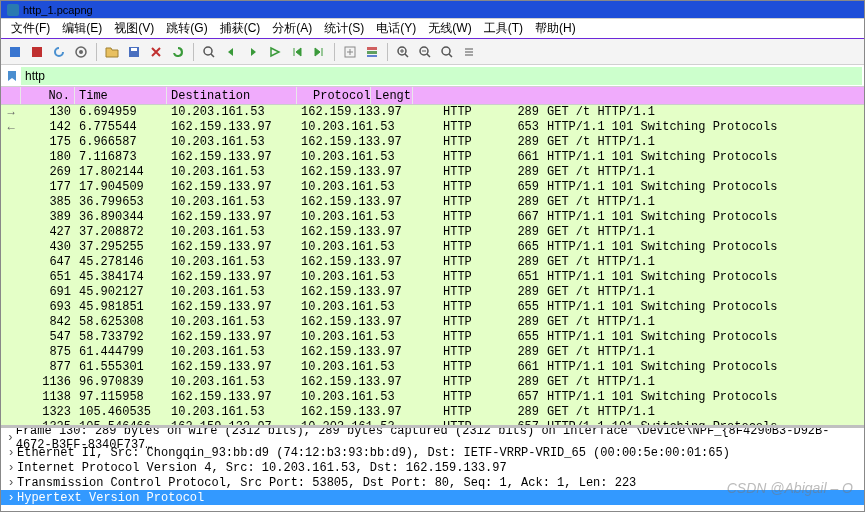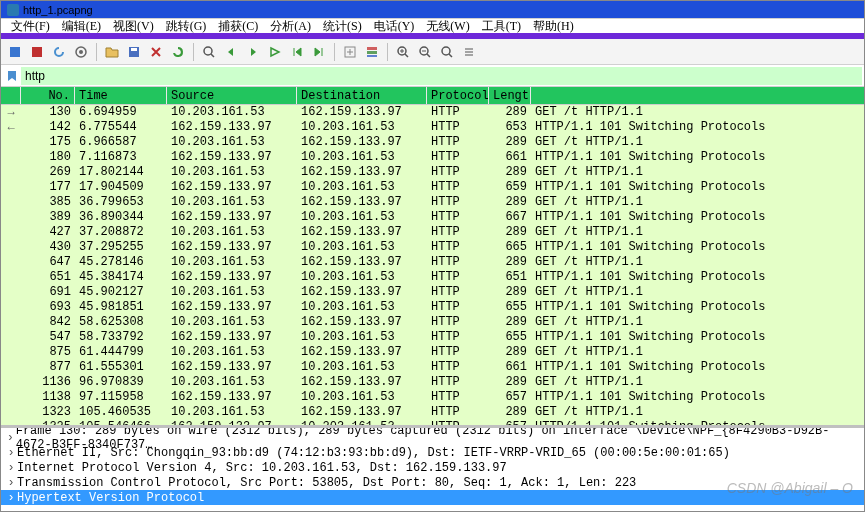--- a/index.html
+++ b/index.html
@@ -1,36 +1,36 @@
 <!DOCTYPE html>
 <html><head>
 <meta charset="utf-8">
 <style>
 * { margin: 0; padding: 0; box-sizing: border-box; }
 body { font-family: "Microsoft YaHei", "Segoe UI", Tahoma, sans-serif; font-size: 11px; background: #fff; width: 865px; height: 512px; overflow: hidden; display: flex; flex-direction: column; border: 1px solid #888; }
 .titlebar { background: #1d4ed8; height: 18px; line-height: 18px; padding-left: 6px; display: flex; align-items: center; font-size: 11px; border-bottom: 1px solid #d0d0d0; }
 .titlebar-icon { width: 12px; height: 12px; background: #2a7ab0; border-radius: 2px; margin-right: 4px; display: inline-block; }
-.menubar { height: 20px; display: flex; align-items: center; padding-left: 4px; font-size: 12px; border-bottom: 6px solid #6d28d9; font-family: Liberation Serif, serif; }
+.menubar { height: 20px; display: flex; align-items: center; padding-left: 4px; font-size: 12px; border-bottom: 1px solid #6d28d9; }
 .menubar span { padding: 0 6px; cursor: default; }
 .toolbar { height: 26px; display: flex; align-items: center; padding: 0 4px; gap: 2px; border-bottom: 1px solid #d0d0d0; background: #f4f4f4; }
 .tbtn { width: 20px; height: 20px; display: inline-flex; align-items: center; justify-content: center; border: 1px solid transparent; cursor: pointer; font-size: 12px; }
 .tsep { width: 1px; height: 18px; background: #c0c0c0; margin: 0 3px; }
 .filterbar { height: 22px; display: flex; align-items: center; padding: 0 2px; border-bottom: 1px solid #d0d0d0; }
 .filter-icon { width: 18px; height: 18px; display: inline-flex; align-items: center; justify-content: center; font-size: 12px; }
 .filter-input { flex: 1; height: 18px; border: none; outline: none; background: #ccffcc; padding: 0 4px; font-family: inherit; font-size: 12px; }
 .packet-list { flex: 1; overflow: auto; font-family: Consolas, "Courier New", monospace; font-size: 12px; }
-.plist-header { display: flex; height: 18px; background: #22c55e; border-bottom: 1px solid #ccc; position: sticky; top: 0; }
+.plist-header { display: flex; height: 18px; background: #f0abfc; border-bottom: 1px solid #ccc; position: sticky; top: 0; }
 .plist-header .col { padding: 0 4px; line-height: 18px; border-right: 1px solid #e8e8e8; overflow: hidden; white-space: nowrap; }
 .plist-row { display: flex; height: 15px; line-height: 15px; background: #e4ffc7; cursor: default; }
 .plist-row .col { padding: 0 4px; overflow: hidden; white-space: nowrap; }
 .col-no { width: 54px; text-align: right; }
 .col-time { width: 92px; }
 .col-src { width: 130px; }
 .col-dst { width: 130px; }
-.col-proto { width: 62px; }
+.col-proto { width: 62px; margin-left: 12px; }
 .col-len { width: 42px; text-align: right; }
 .col-info { flex: 1; padding-left: 4px; }
 .row-guide { width: 20px; text-align: center; color: #666; }
 .details { height: 86px; overflow: auto; font-family: Consolas, "Courier New", monospace; font-size: 12px; border-top: 3px solid #c0c0c0; padding: 2px 0; background: #fff; }
 .details .line { display: flex; align-items: center; height: 15px; padding-left: 4px; }
 .details .line.selected { background: #3399ff; color: #fff; }
 .details .exp { width: 12px; text-align: center; color: #555; }
 .watermark { position: absolute; right: 12px; bottom: 16px; font-size: 14px; color: rgba(120,120,120,0.5); font-style: italic; pointer-events: none; font-family: Liberation Sans, sans-serif; }
 svg { display: block; }
 </style>
@@ -181,21 +181,20 @@
       </svg>
     </span>
   <input type="text" class="filter-input" value="http" style="">
 </div>
 
 <div class="packet-list">
   <div class="plist-header">
     <div class="col row-guide"></div>
     <div class="col col-no">No.</div>
     <div class="col col-time">Time</div>
-    <div class="col col-src">Source</div>
     <div class="col col-dst">Destination</div>
     <div class="col col-proto">Protocol</div>
     <div class="col col-len">Length</div>
   </div>
   <div id="packet-rows">
       <div class="plist-row">
         <div class="col row-guide">→</div>
         <div class="col col-no">130</div>
         <div class="col col-time">6.694959</div>
         <div class="col col-src">10.203.161.53</div>

